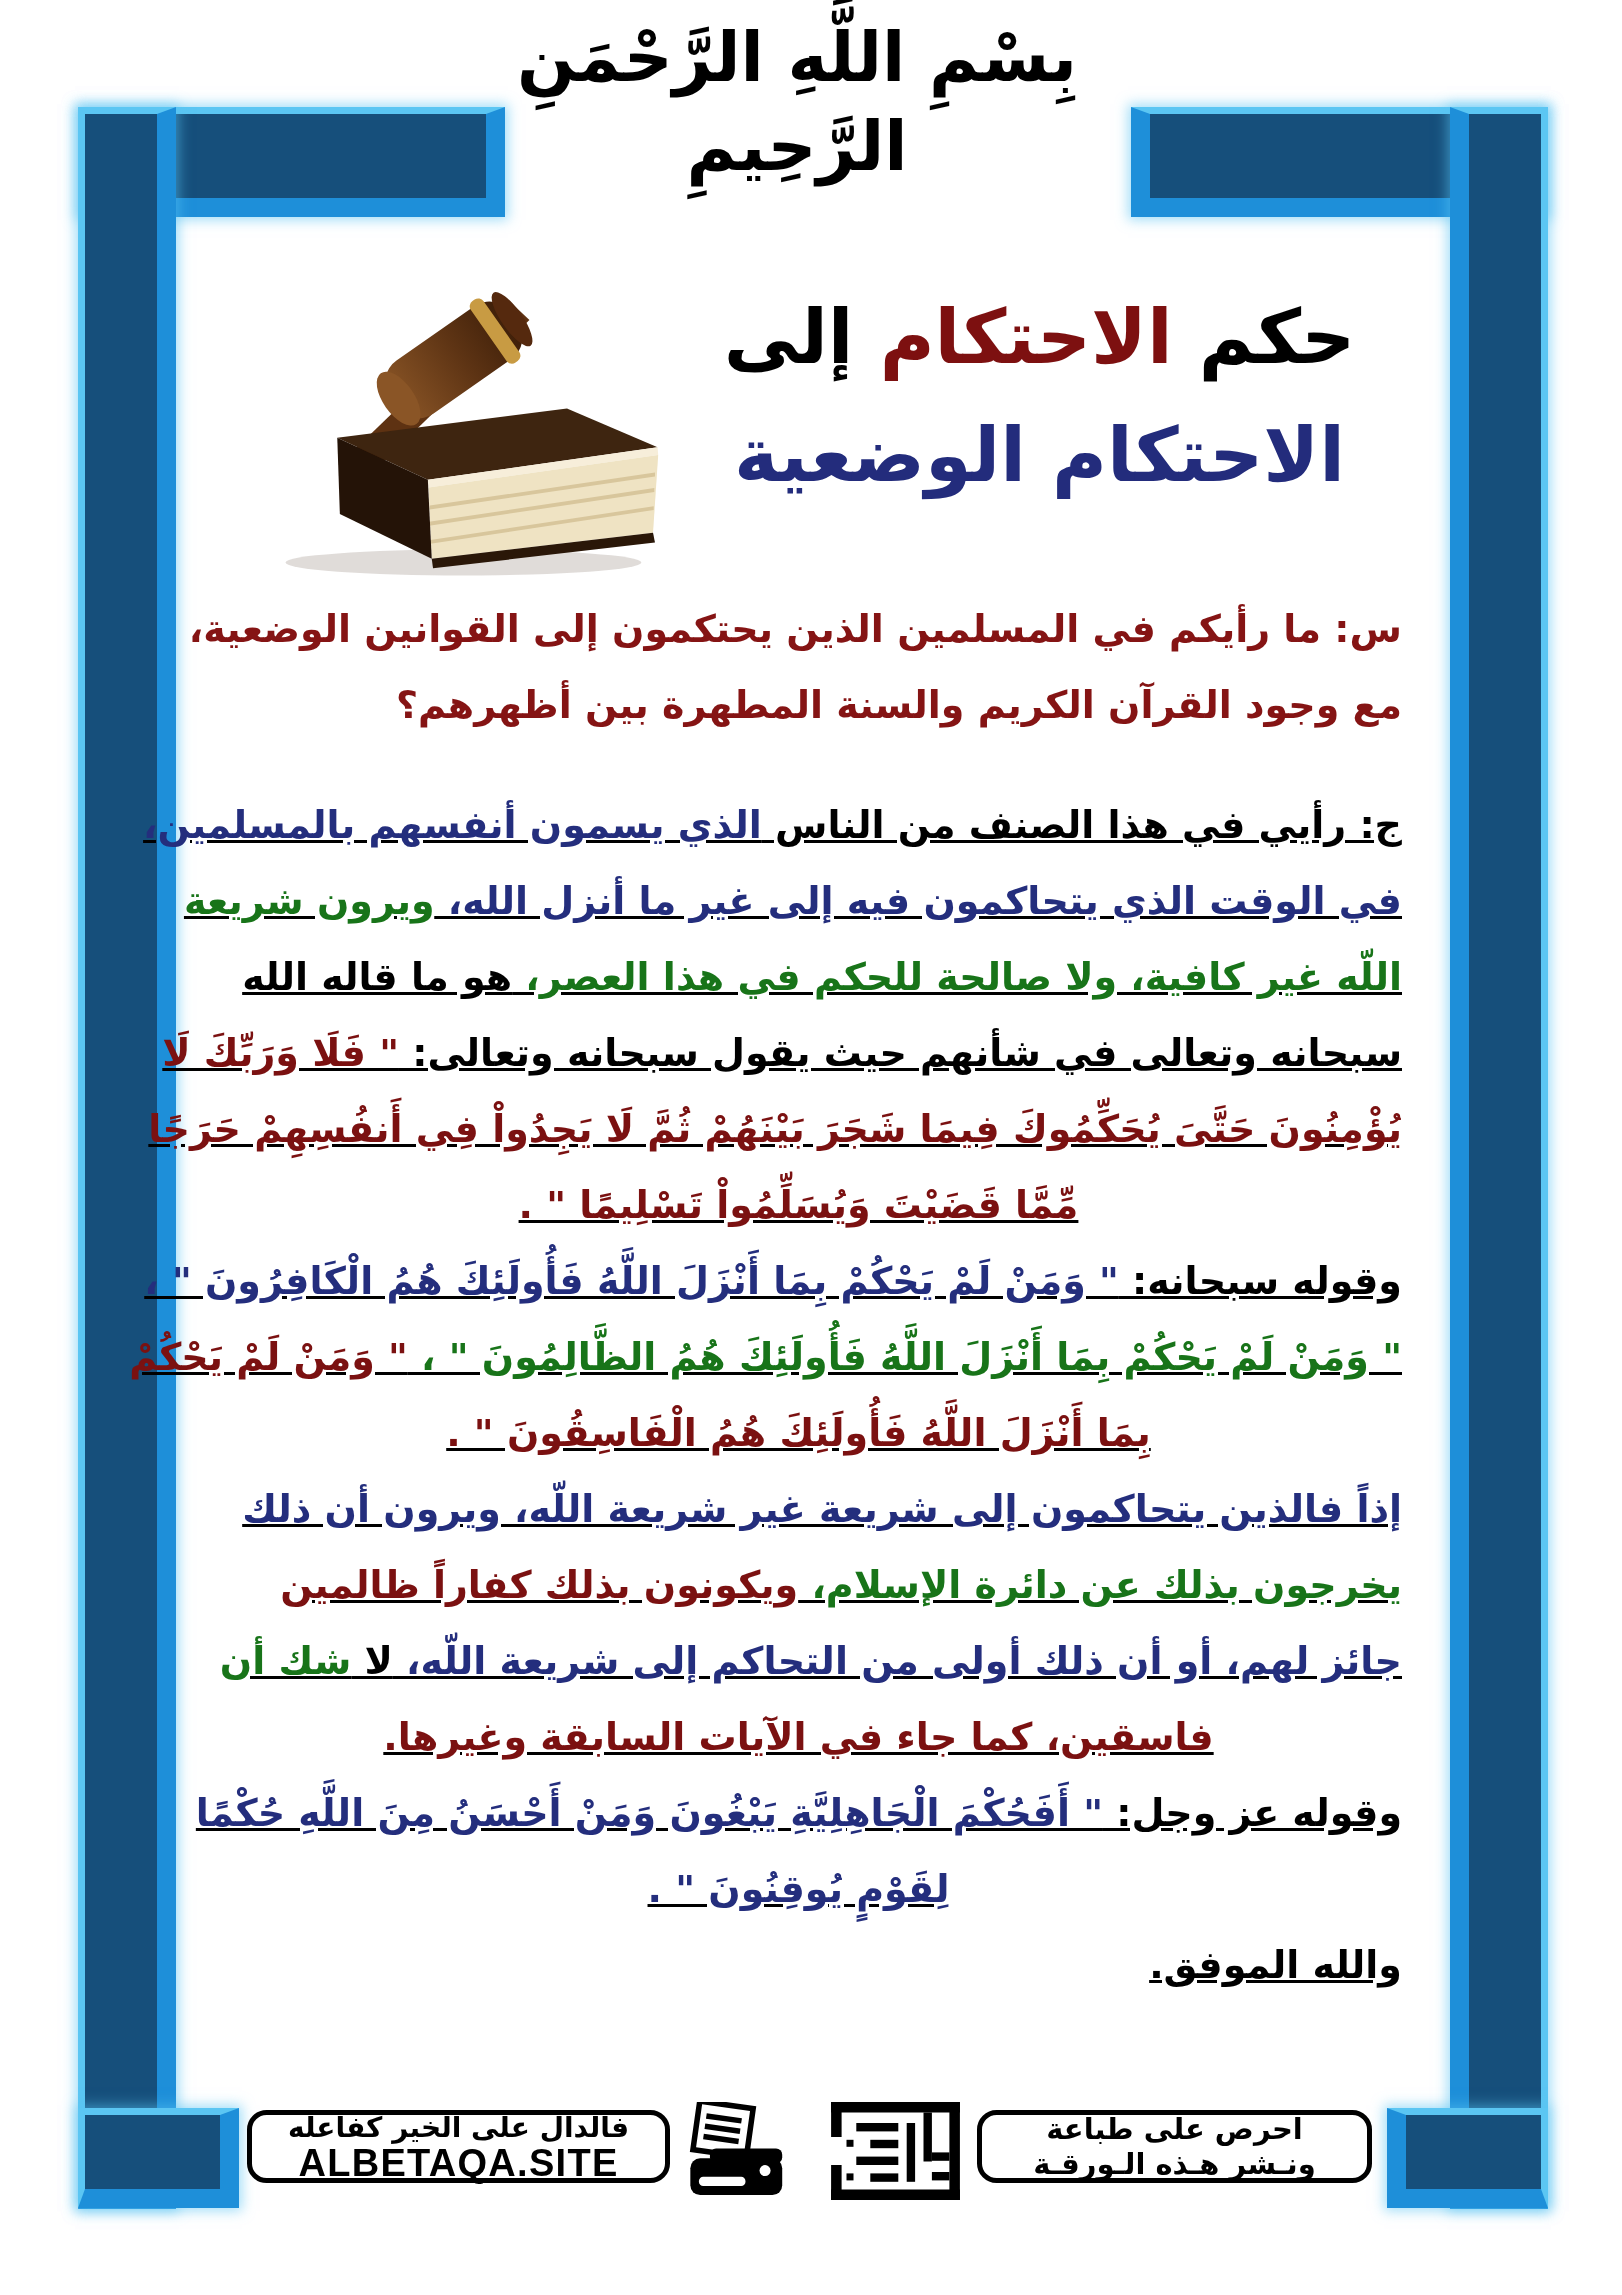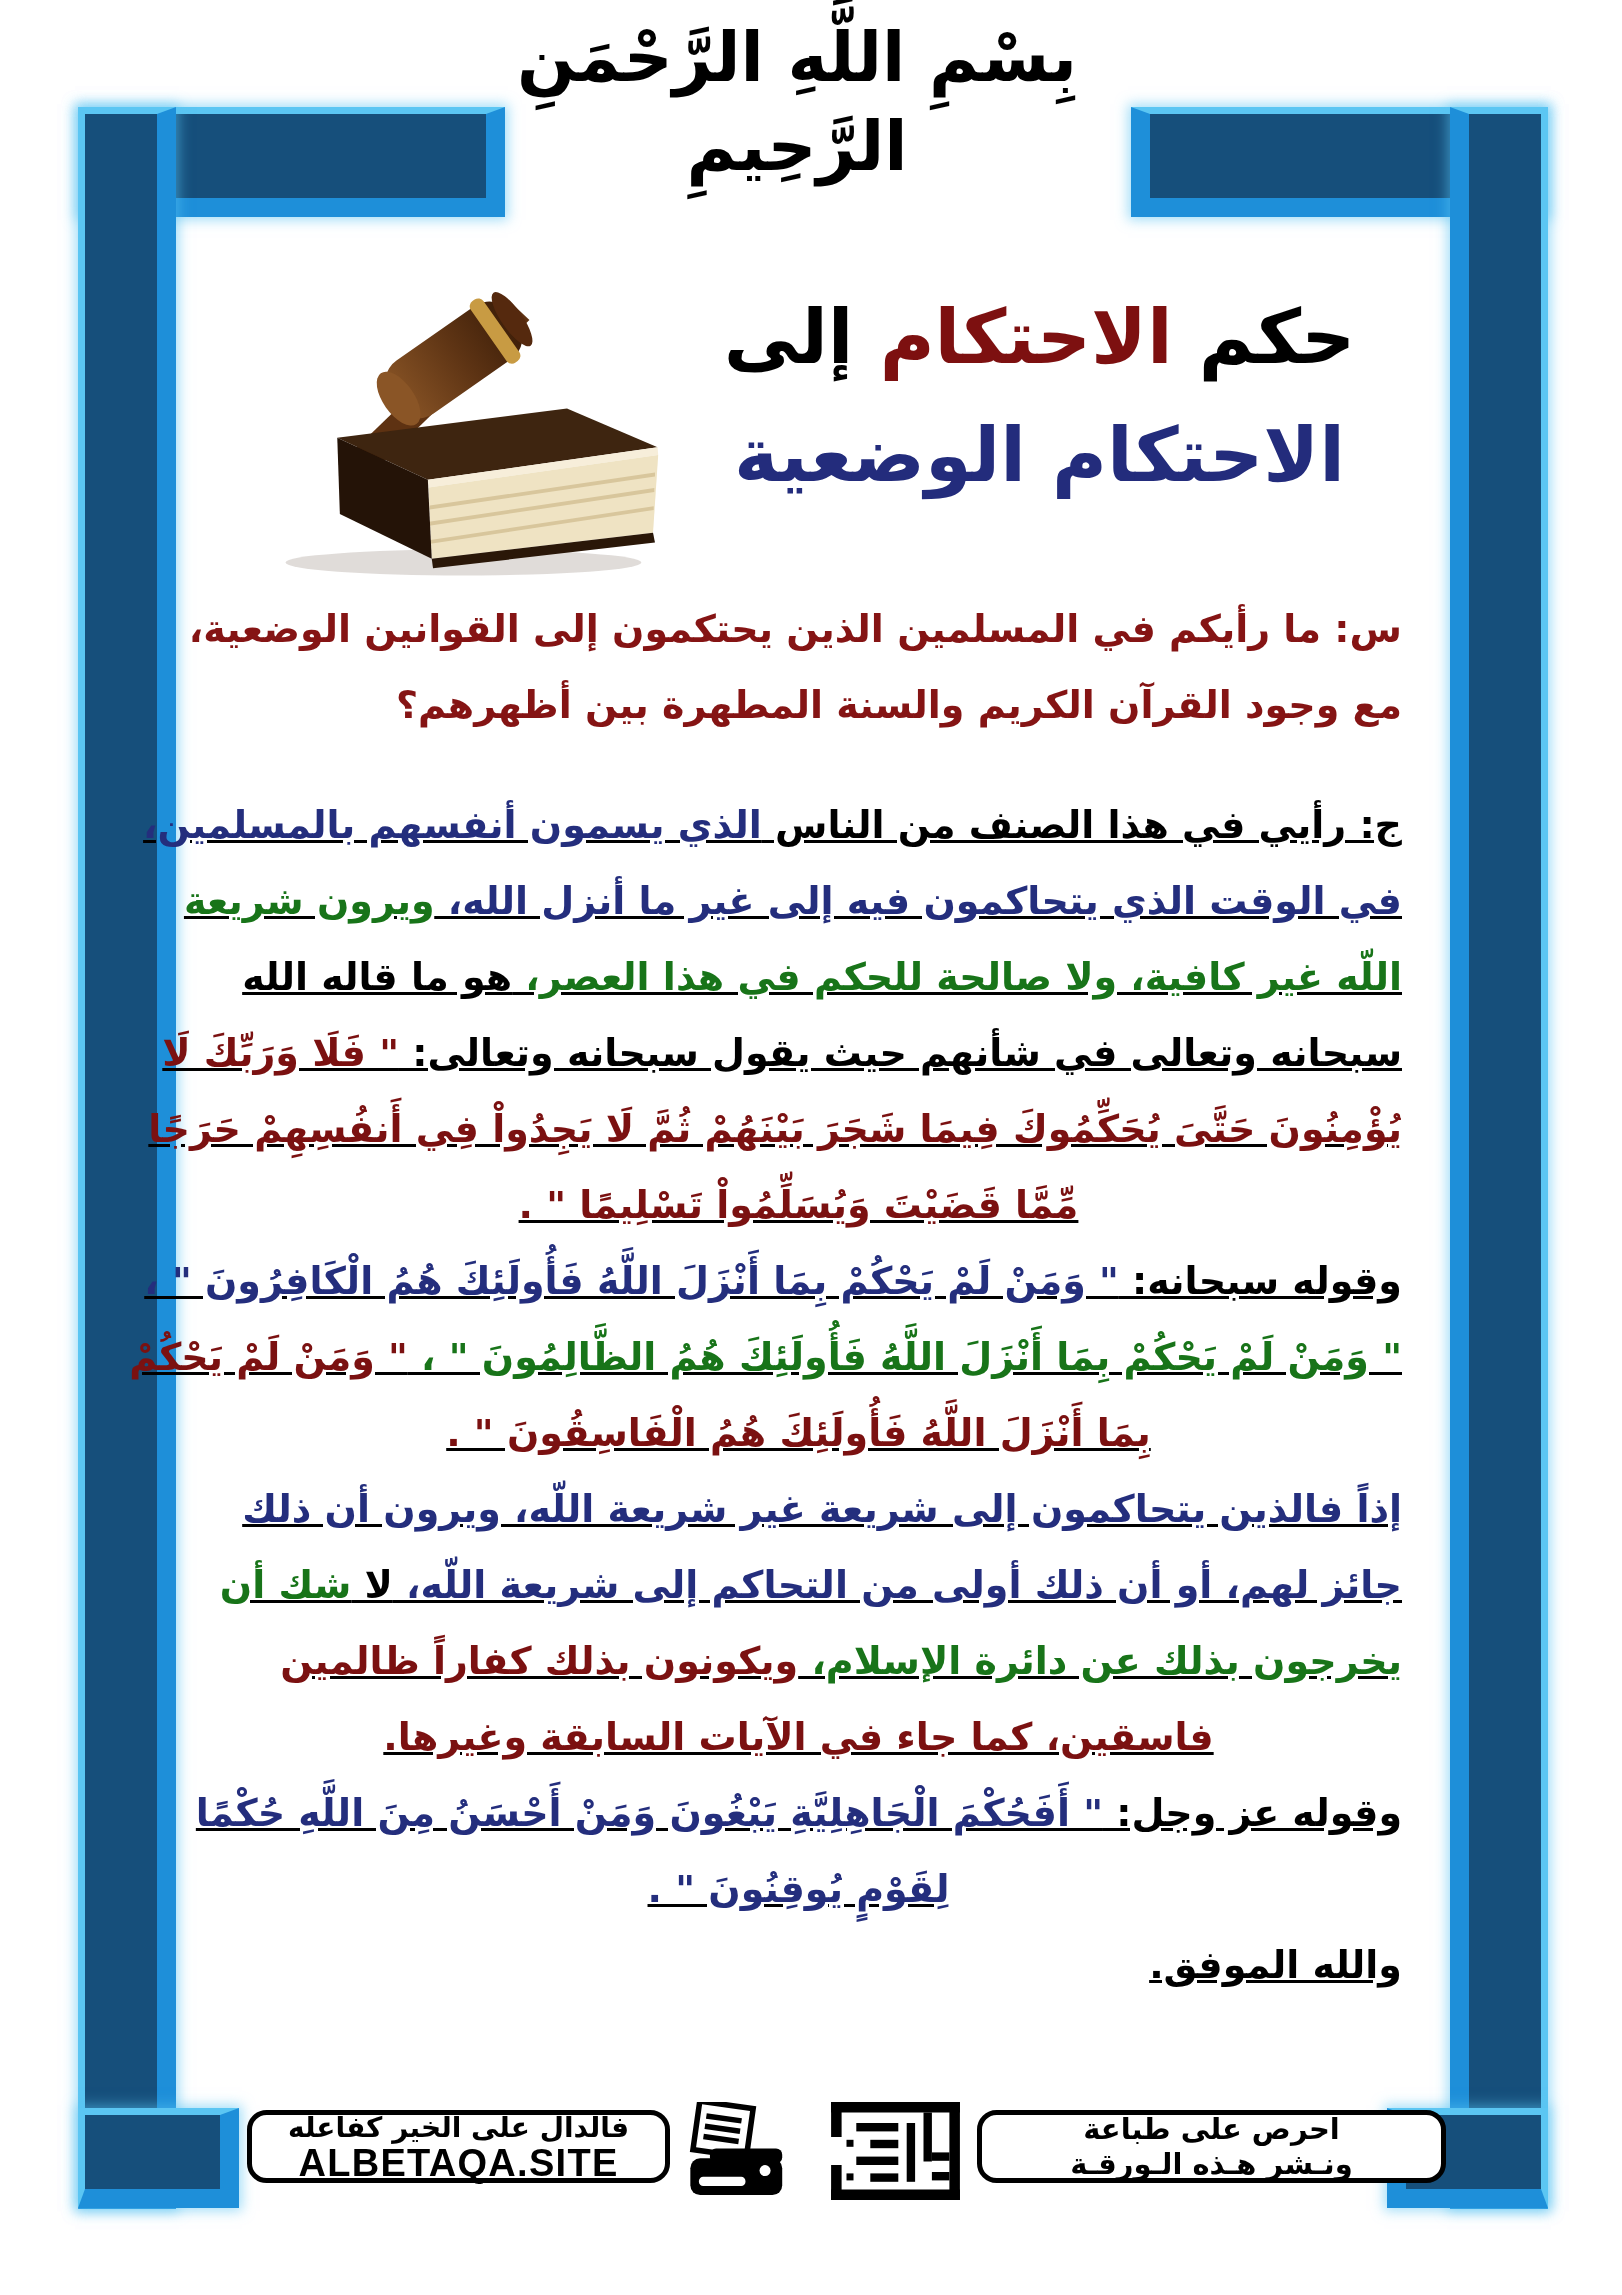--- a/index.html
+++ b/index.html
@@ -40,21 +40,21 @@
   .c-red{color:#7b1111;}
 
   .signature{position:absolute;left:267px;top:1997px;width:484px;text-align:center;
              color:#7b1111;font-size:38px;font-weight:bold;white-space:nowrap;}
 
   
   .f-box{position:absolute;top:2110px;height:73px;box-sizing:border-box;border:5.9px solid #000;
          border-radius:19.6px;background:#fff;display:flex;flex-direction:column;
          align-items:center;justify-content:center;color:#000;}
   .f-left{left:248px;width:423px;}
-  .f-right{left:978px;width:469px;}
+  .f-right{left:978px;width:395px;}
   .f-ar1{font-size:28px;font-weight:bold;line-height:33px;}
   .f-url{font-family:"Liberation Sans",sans-serif;font-size:38px;font-weight:bold;
          letter-spacing:1.3px;line-height:38px;direction:ltr;}
   .f-ar2{font-size:29px;font-weight:bold;line-height:35px;}
   .printer{position:absolute;left:684px;top:2102px;width:109px;height:98px;}
   .kufic{position:absolute;left:826px;top:2102px;width:141px;height:98px;}
 </style>
 </head>
 <body>
 
@@ -110,22 +110,22 @@
       <div class="line"><span class="c-black">ج: رأيي في هذا الصنف من الناس </span><span class="c-navy">الذي يسمون أنفسهم بالمسلمين،</span></div>
       <div class="line"><span class="c-navy">في الوقت الذي يتحاكمون فيه إلى غير ما أنزل الله، </span><span class="c-green">ويرون شريعة</span></div>
       <div class="line"><span class="c-green">اللّه غير كافية، ولا صالحة للحكم في هذا العصر، </span><span class="c-black">هو ما قاله الله</span></div>
       <div class="line"><span class="c-black">سبحانه وتعالى في شأنهم حيث يقول سبحانه وتعالى: </span><span class="c-red">" فَلَا وَرَبِّكَ لَا</span></div>
       <div class="line"><span class="c-red">يُؤْمِنُونَ حَتَّىَ يُحَكِّمُوكَ فِيمَا شَجَرَ بَيْنَهُمْ ثُمَّ لَا يَجِدُواْ فِي أَنفُسِهِمْ حَرَجًا</span></div>
       <div class="line center"><span class="c-red">مِّمَّا قَضَيْتَ وَيُسَلِّمُواْ تَسْلِيمًا " .</span></div>
       <div class="line"><span class="c-black">وقوله سبحانه: </span><span class="c-navy">" وَمَنْ لَمْ يَحْكُمْ بِمَا أَنْزَلَ اللَّهُ فَأُولَئِكَ هُمُ الْكَافِرُونَ " ،</span></div>
       <div class="line"><span class="c-green">" وَمَنْ لَمْ يَحْكُمْ بِمَا أَنْزَلَ اللَّهُ فَأُولَئِكَ هُمُ الظَّالِمُونَ " ، </span><span class="c-red">" وَمَنْ لَمْ يَحْكُمْ</span></div>
       <div class="line center"><span class="c-red">بِمَا أَنْزَلَ اللَّهُ فَأُولَئِكَ هُمُ الْفَاسِقُونَ " .</span></div>
       <div class="line"><span class="c-navy">إذاً فالذين يتحاكمون إلى شريعة غير شريعة اللّه، ويرون أن ذلك</span></div>
+      <div class="line"><span class="c-green">يخرجون بذلك عن دائرة الإسلام، </span><span class="c-red">ويكونون بذلك كفاراً ظالمين</span></div>
       <div class="line"><span class="c-navy">جائز لهم، أو أن ذلك أولى من التحاكم إلى شريعة اللّه، </span><span class="c-black">لا </span><span class="c-green">شك أن</span></div>
-      <div class="line"><span class="c-green">يخرجون بذلك عن دائرة الإسلام، </span><span class="c-red">ويكونون بذلك كفاراً ظالمين</span></div>
       <div class="line center"><span class="c-red">فاسقين، كما جاء في الآيات السابقة وغيرها.</span></div>
       <div class="line"><span class="c-black">وقوله عز وجل: </span><span class="c-navy">" أَفَحُكْمَ الْجَاهِلِيَّةِ يَبْغُونَ وَمَنْ أَحْسَنُ مِنَ اللَّهِ حُكْمًا</span></div>
       <div class="line center"><span class="c-navy">لِقَوْمٍ يُوقِنُونَ " .</span></div>
       <div class="line"><span class="c-black">والله الموفق.</span></div>
     </div>
 
 
   <div class="f-box f-left">
     <div class="f-ar1">فالدال على الخير كفاعله</div>
     <div class="f-url">ALBETAQA.SITE</div>

